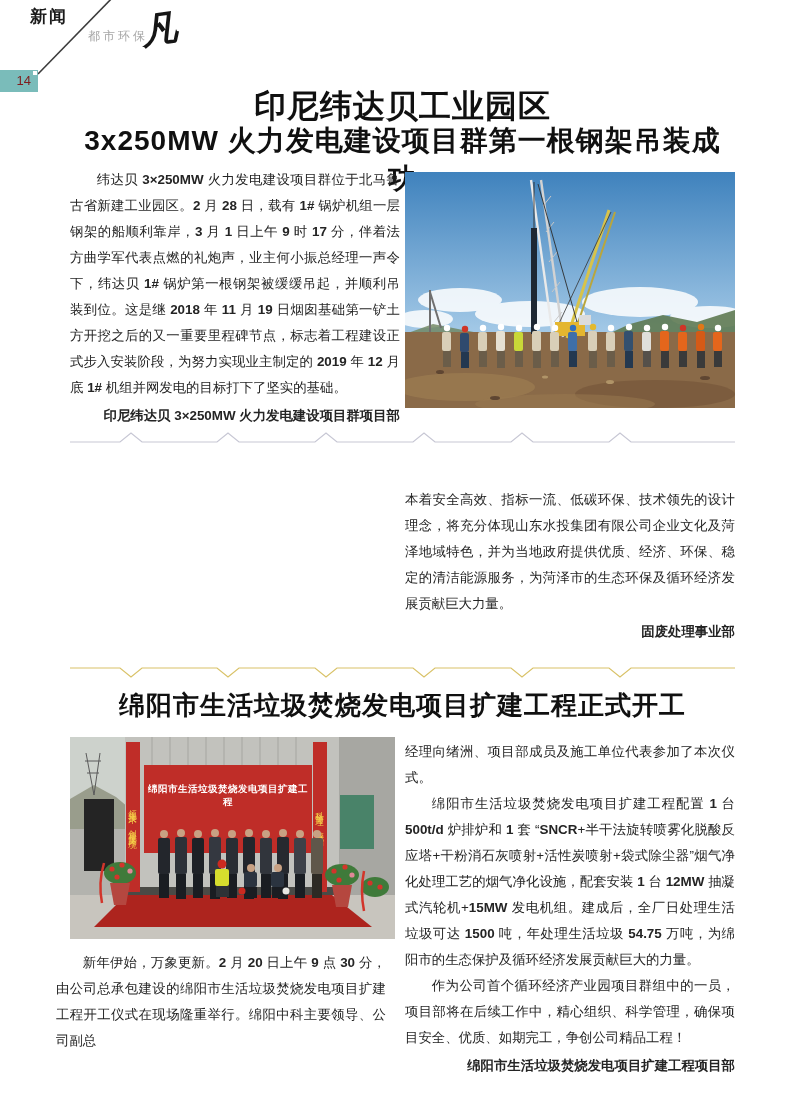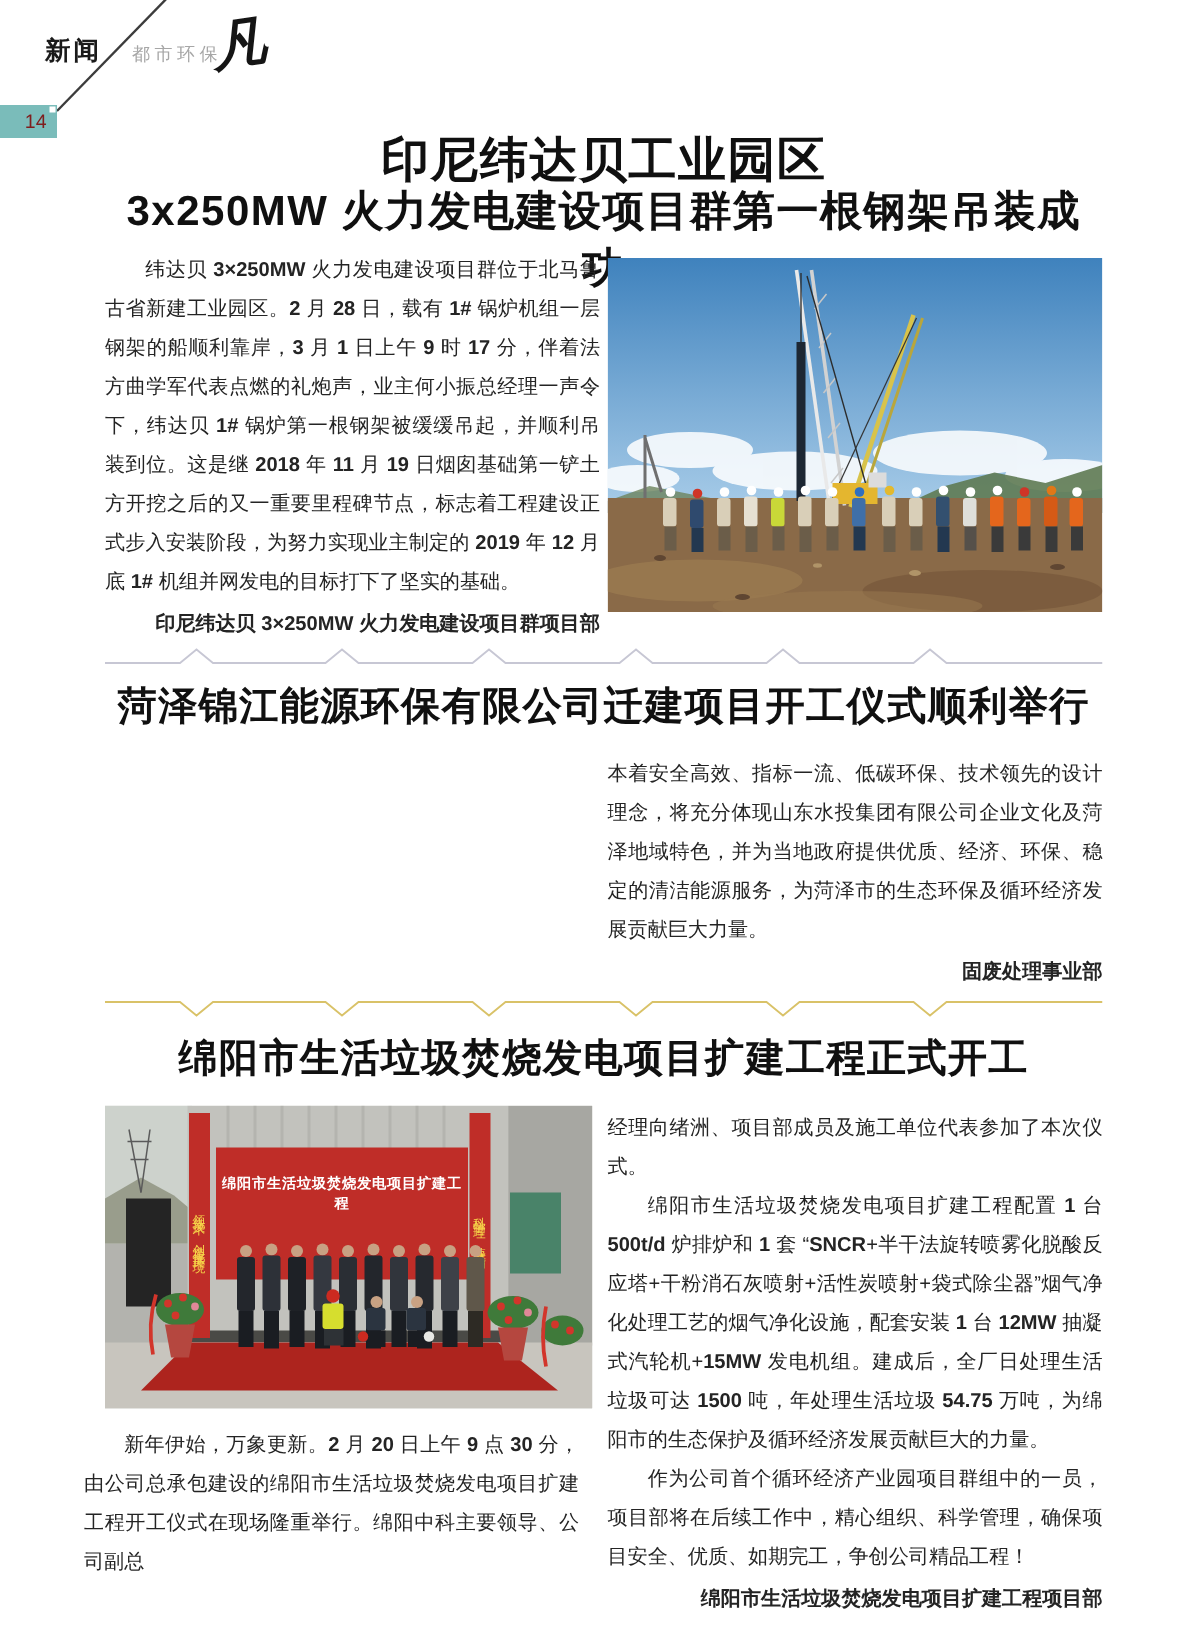--- a/index.html
+++ b/index.html
@@ -1,20 +1,20 @@
 <!DOCTYPE html>
 <html><head>
 <meta charset="utf-8">
 <style>
   html,body{margin:0;padding:0;background:#ffffff;}
   .page{position:relative;width:800px;height:1100px;background:#fff;overflow:hidden;
         font-family:"Liberation Sans","DejaVu Sans",sans-serif;color:#2a2a2a;}
 
   
-  .section-label{position:absolute;left:30px;top:22px;font-size:17px;font-weight:bold;color:#1a1a1a;letter-spacing:2px;}
+  .section-label{position:absolute;left:30px;top:5px;font-size:17px;font-weight:bold;color:#1a1a1a;letter-spacing:2px;}
   .brand{position:absolute;left:88px;top:28px;font-size:12px;color:#a6a6a6;letter-spacing:3px;}
   .logo-glyph{position:absolute;left:141px;top:6px;font-size:36px;font-weight:bold;font-style:italic;
               color:#151515;transform:rotate(-8deg);}
   .header-line{position:absolute;left:0;top:0;}
   .page-num{position:absolute;left:0;top:70px;width:38px;height:22px;background:#7abcba;color:#7f1d1d;
             font-size:13px;line-height:22px;text-align:right;padding-right:7px;box-sizing:border-box;}
   .page-num .notch{position:absolute;right:1px;top:1px;width:4px;height:4px;background:#fff;}
 
   
   .title{position:absolute;left:70px;width:665px;text-align:center;font-weight:bold;color:#101010;letter-spacing:1px;}
@@ -205,23 +205,22 @@
             <rect x="309" y="179" width="8" height="16" fill="#3a3a3a"></rect>
           </g>
       </g>
     </svg>
   </div>
 
   <svg class="divider" style="top:430px;" viewBox="0 0 665 16">
     <path d="M0,12 H50 L61,3 L72,12 H147 L158,3 L169,12 H245 L256,3 L267,12 H343 L354,3 L365,12 H441 L452,3 L463,12 H539 L550,3 L561,12 H665" fill="none" stroke="#c7c7d4" stroke-width="1.2"></path>
   </svg>
 
-  <div class="title t-single" style="top:454px;">菏泽锦江能源环保有限公司迁建项目开工仪式顺利举行</div>
-
-  <div class="col" style="left:405px;top:503px;">
+
+  <div class="col" style="left:405px;top:487px;">
     <p class="no-indent">本着安全高效、指标一流、低碳环保、技术领先的设计理念，将充分体现山东水投集团有限公司企业文化及菏泽地域特色，并为当地政府提供优质、经济、环保、稳定的清洁能源服务，为菏泽市的生态环保及循环经济发展贡献巨大力量。</p>
     <div class="signature">固废处理事业部</div>
   </div>
 
   <svg class="divider" style="top:664px;" viewBox="0 0 665 16">
     <path d="M0,4 H50 L61,13 L72,4 H147 L158,13 L169,4 H245 L256,13 L267,4 H343 L354,13 L365,4 H441 L452,13 L463,4 H539 L550,13 L561,4 H665" fill="none" stroke="#d9c268" stroke-width="1.2"></path>
   </svg>
 
   <div class="title t-single" style="top:689px;">绵阳市生活垃圾焚烧发电项目扩建工程正式开工</div>
 

